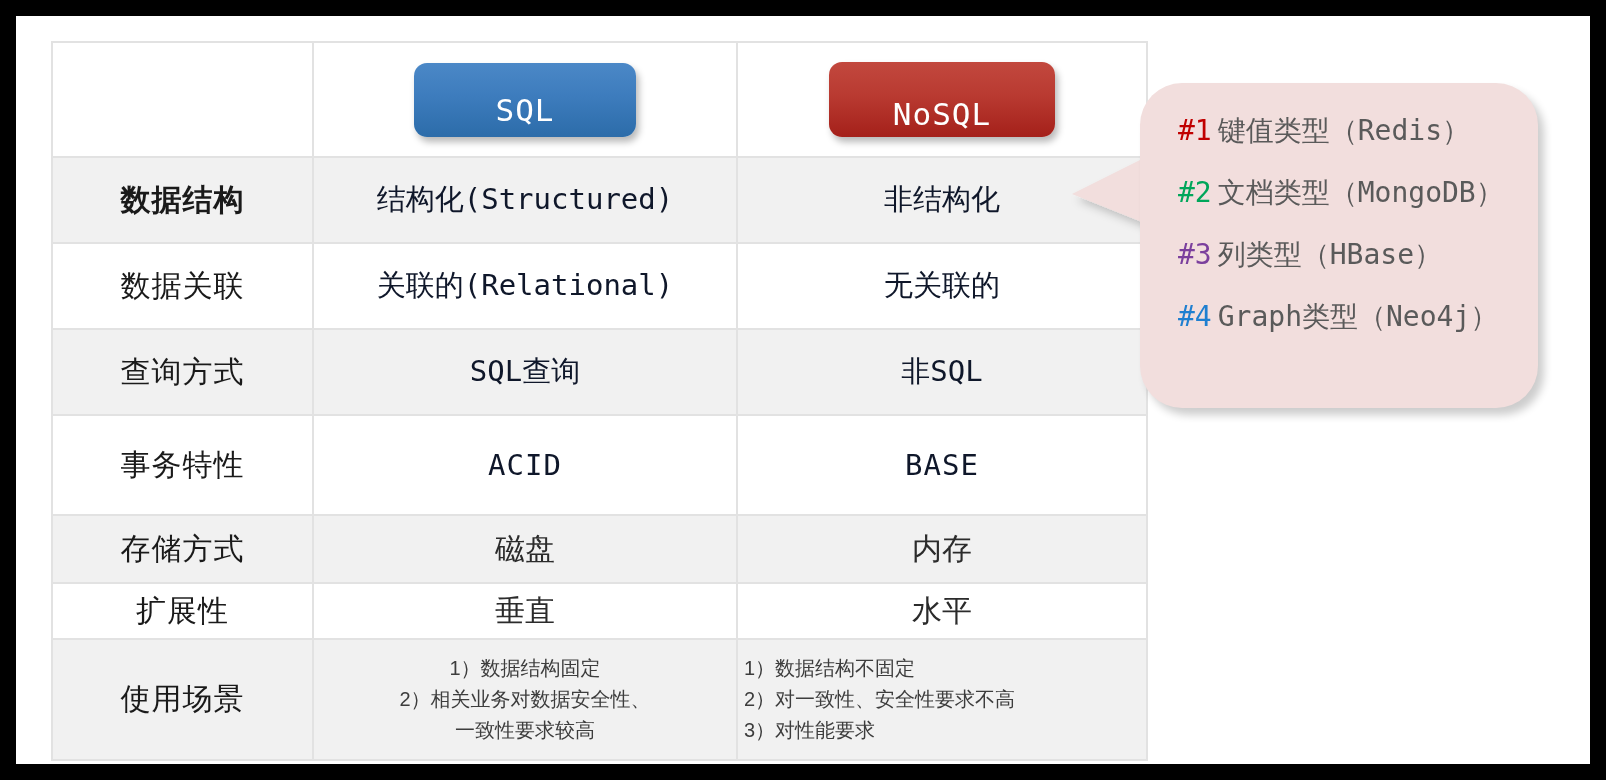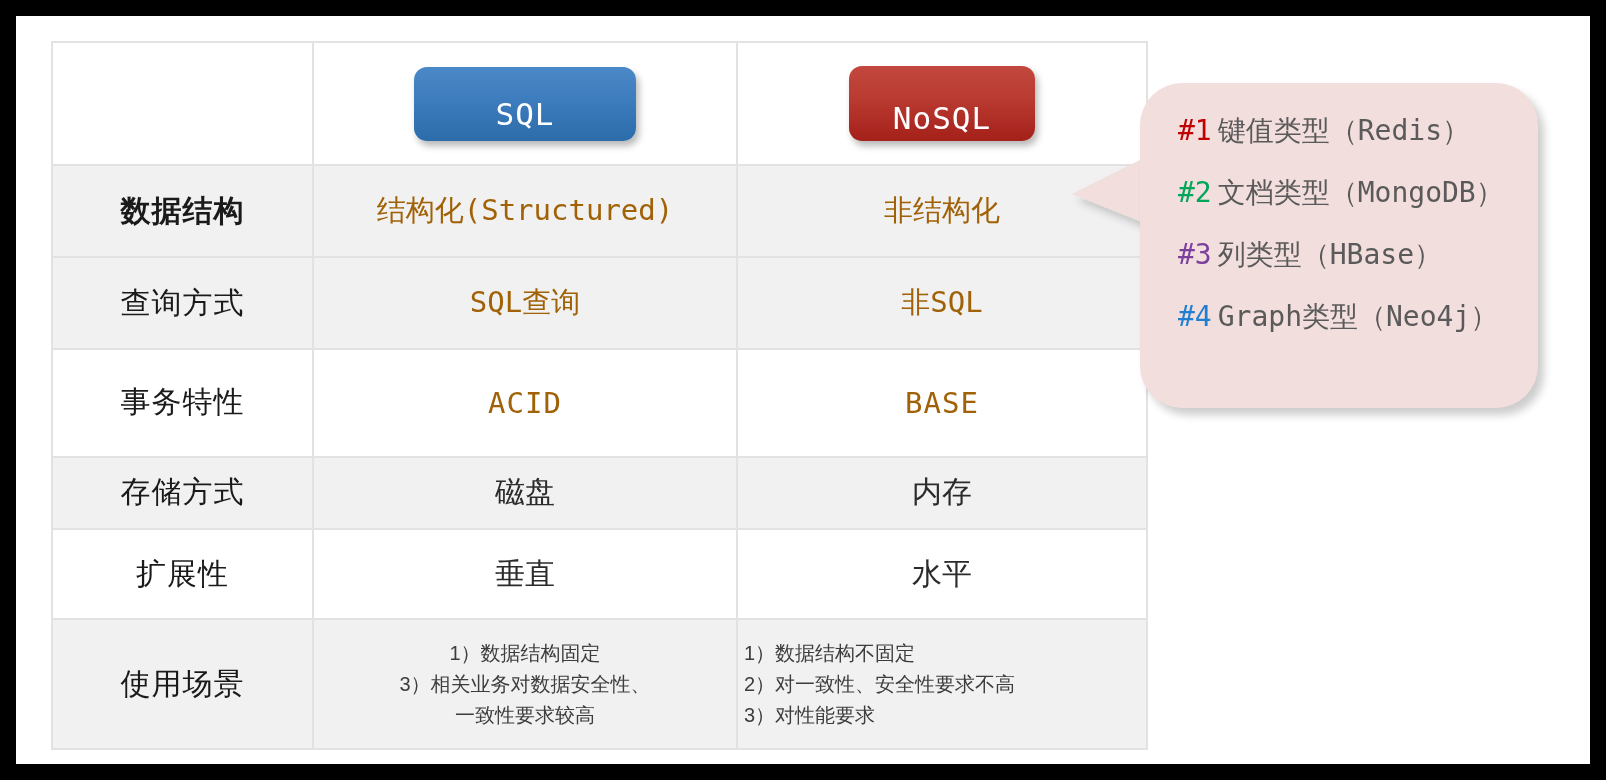--- a/index.html
+++ b/index.html
@@ -52,21 +52,21 @@
     text-align: center;
     font-size: 30px;
     color: #1a1a1a;
     letter-spacing: 1px;
   }
   .cell-label.bold { font-weight: bold; }
 
   .cell-val {
     text-align: center;
     font-size: 29px;
-    color: #a16207;
+    color: #0f172a;
     font-family: "DejaVu Sans Mono", "Liberation Mono", monospace;
     white-space: nowrap;
   }
   .cell-val.dark {
     color: #2b2b2b;
     font-family: "Liberation Sans", "DejaVu Sans", sans-serif;
     font-size: 30px;
   }
   .cell-val.mono-wide {
     font-family: "DejaVu Sans Mono", "Liberation Mono", monospace;
@@ -88,21 +88,21 @@
     box-shadow: 3px 5px 7px rgba(0,0,0,0.28);
     border: none;
     cursor: pointer;
   }
   #pill-sql {
     width: 222px; height: 74px;
     padding-top: 22px;
     background: linear-gradient(to bottom, #4b88c7 0%, #3d7cbd 45%, #2c6ca9 100%);
   }
   #pill-nosql {
-    width: 186px; height: 75px;
+    width: 226px; height: 75px;
     padding-top: 30px;
     background: linear-gradient(to bottom, #c2483e 0%, #b93a31 45%, #a4201a 100%);
   }
 
   
   .scen {
     font-size: 20px;
     color: #3d3d3d;
     line-height: 1.55;
     white-space: pre-line;
@@ -162,49 +162,54 @@
             <button id="pill-nosql" class="pill">NoSQL</button>
           </td>
         </tr>
 
         <tr class="row-shaded" style="height:86px">
           <td class="cell-label bold">数据结构</td>
           <td class="cell-val">结构化(Structured)</td>
           <td class="cell-val">非结构化</td>
         </tr>
 
+        <tr class="row-plain" style="height:86px">
+          <td class="cell-label">数据关联</td>
+          <td class="cell-val">关联的(Relational)</td>
+          <td class="cell-val">无关联的</td>
+        </tr>
 
         <tr class="row-shaded" style="height:86px">
           <td class="cell-label">查询方式</td>
           <td class="cell-val">SQL查询</td>
           <td class="cell-val">非SQL</td>
         </tr>
 
         <tr class="row-plain" style="height:100px">
           <td class="cell-label">事务特性</td>
           <td class="cell-val mono-wide">ACID</td>
           <td class="cell-val mono-wide">BASE</td>
         </tr>
 
         <tr class="row-shaded" style="height:68px">
           <td class="cell-label">存储方式</td>
           <td class="cell-val dark">磁盘</td>
           <td class="cell-val dark">内存</td>
         </tr>
 
-        <tr class="row-plain" style="height:84px">
+        <tr class="row-plain" style="height:56px">
           <td class="cell-label">扩展性</td>
           <td class="cell-val dark">垂直</td>
           <td class="cell-val dark">水平</td>
         </tr>
 
         <tr class="row-shaded" style="height:121px">
           <td class="cell-label">使用场景</td>
           <td class="scen center">1）数据结构固定
-3）相关业务对数据安全性、
+2）相关业务对数据安全性、
 一致性要求较高</td>
           <td class="scen left">1）数据结构不固定
 2）对一致性、安全性要求不高
 3）对性能要求</td>
         </tr>
       </tbody>
     </table>
 
     <svg id="callout-tail" viewBox="0 0 180 180">
       <defs>

